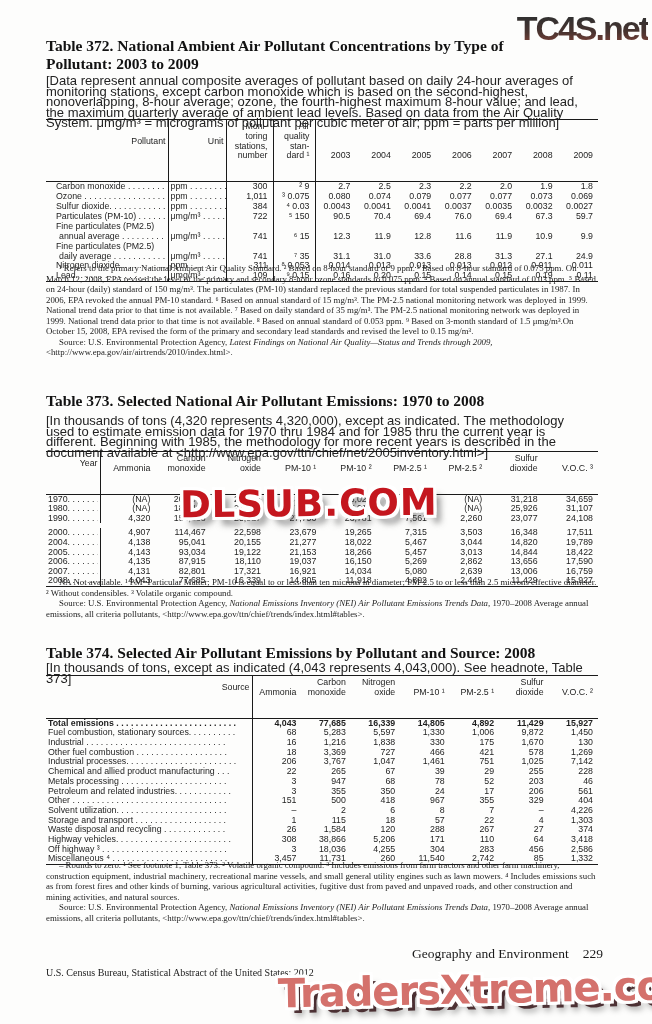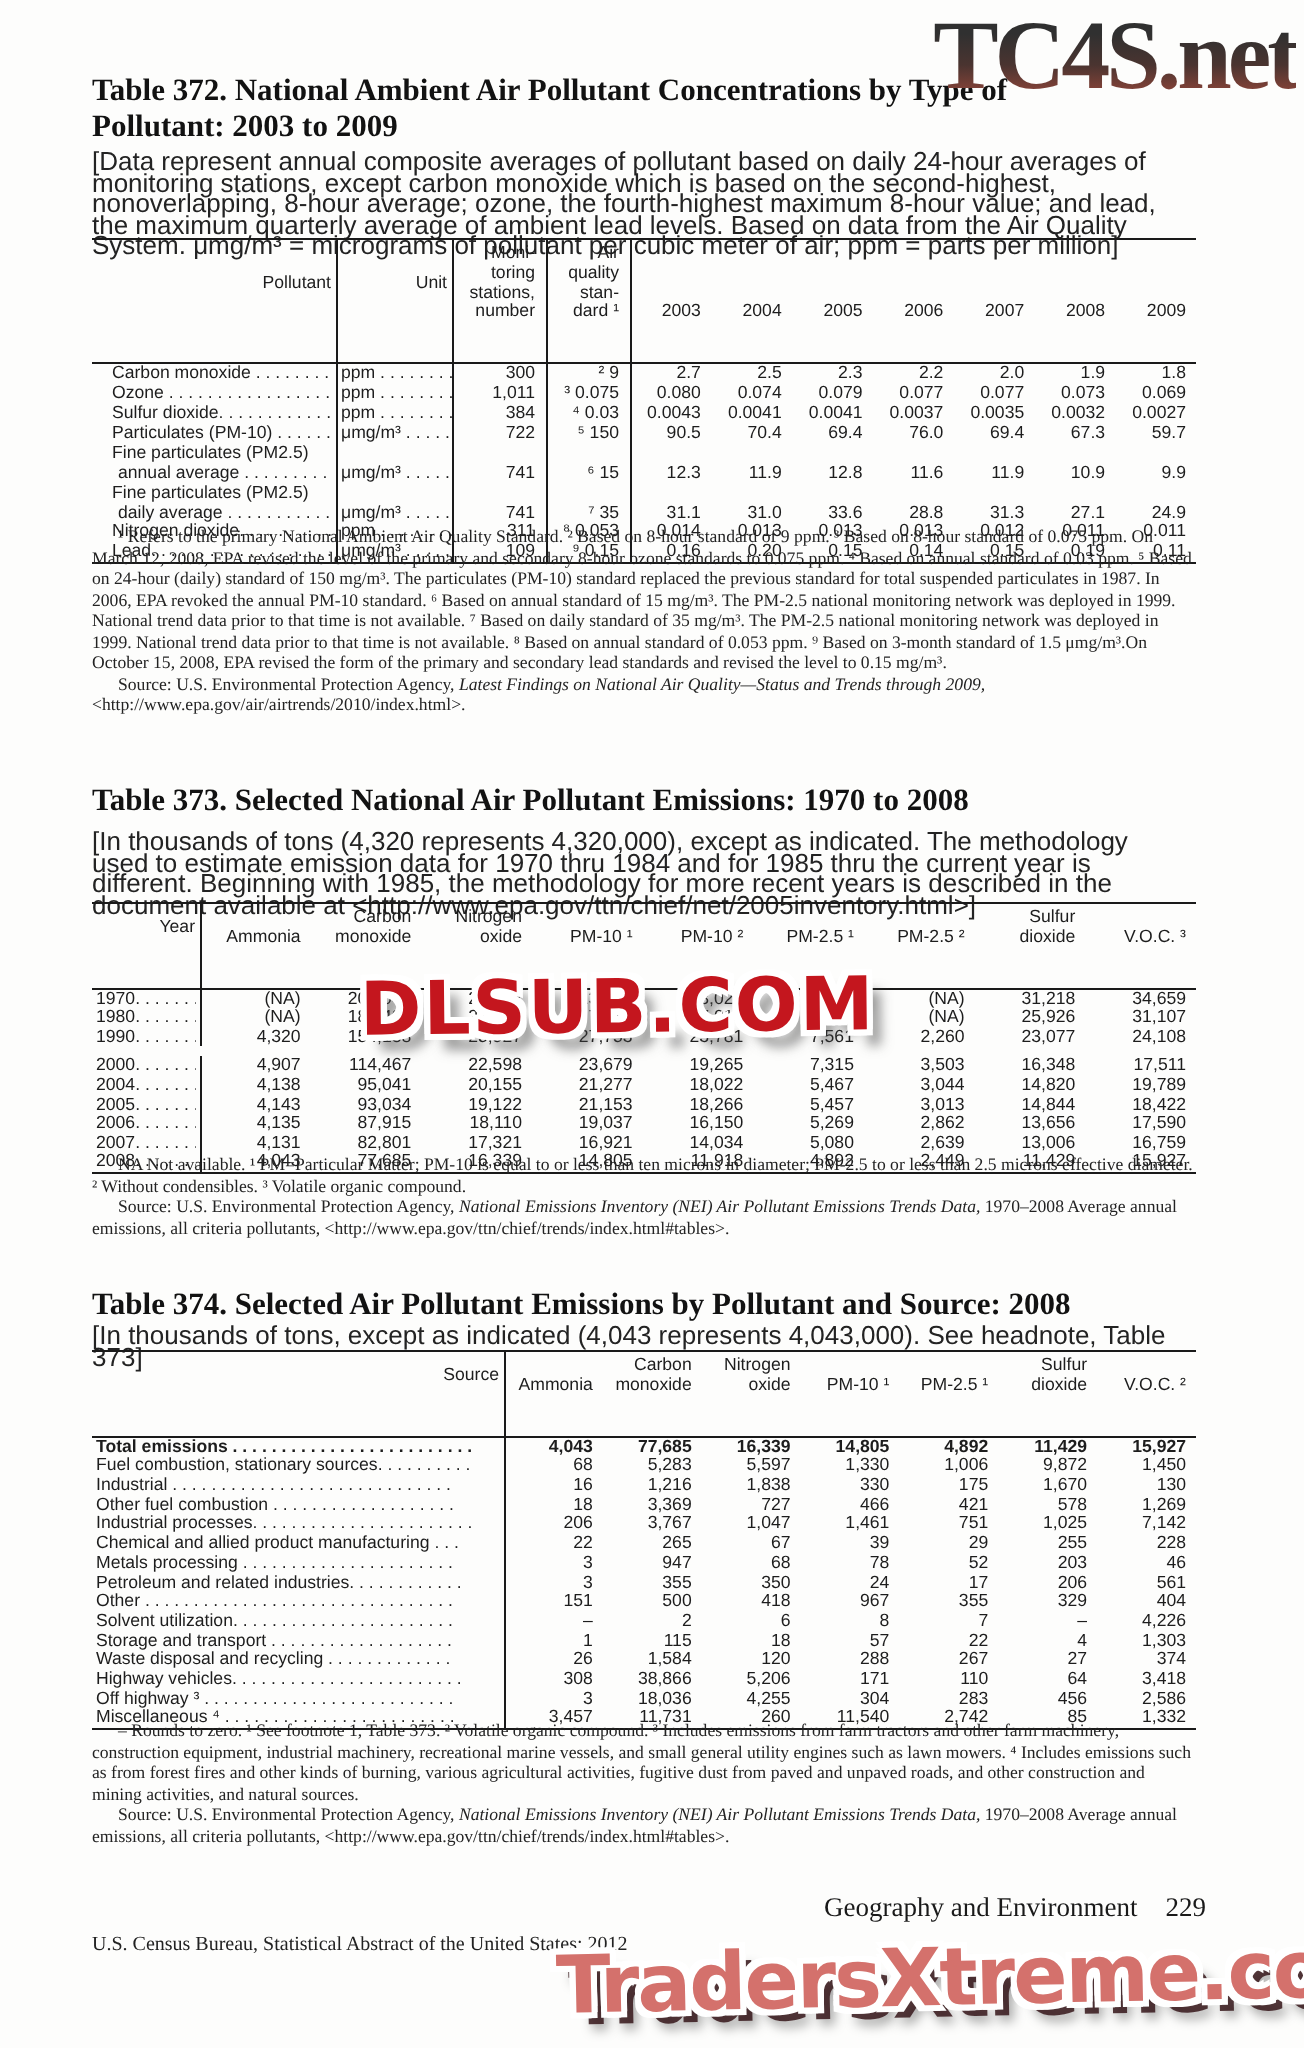--- a/index.html
+++ b/index.html
@@ -38,22 +38,22 @@
   #t374 td.lbl{padding-left:2px;}
   #t374 .i1{padding-left:6px;}
   #t374 .i2{padding-left:13px;}
   tr.bold td{font-weight:bold;}
   
   .geo{font-family:"Liberation Serif","DejaVu Serif",serif;font-size:13.5px;color:#1a1a1a;
        text-align:right;}
   .geo .pg{padding-left:14px;}
   .credit{font-family:"Liberation Serif","DejaVu Serif",serif;font-size:10px;color:#222;}
   
-  .wm-tc4s{top:0px;right:4px;font-family:Liberation Serif, serif;font-weight:bold;
-     font-size:49px;line-height:56px;letter-spacing:-2px;
+  .wm-tc4s{top:0px;right:4px;font-family:Liberation Sans, sans-serif;font-weight:bold;
+     font-size:34px;line-height:56px;letter-spacing:-2px;
      background:linear-gradient(180deg,#303030 30%,#4a3430 58%,#94463a 88%);
      -webkit-background-clip:text;background-clip:text;color:transparent;z-index:5;}
   .wm-dlsub{top:484px;left:180px;font-family:"DejaVu Sans",sans-serif;font-weight:bold;
      font-size:37px;line-height:40px;letter-spacing:1px;color:#c4161e;z-index:6;
      transform:rotate(-0.6deg);
      text-shadow:-3px -3px 0 #fff,3px -3px 0 #fff,-3px 3px 0 #fff,3px 3px 0 #fff,
        -3px 0 0 #fff,3px 0 0 #fff,0 -3px 0 #fff,0 3px 0 #fff,
        7px 8px 6px rgba(70,70,70,.55);}
   .wm-traders{top:968px;left:278px;font-family:"DejaVu Sans",sans-serif;font-weight:bold;
      font-size:40px;line-height:42px;letter-spacing:-1px;color:#d4716c;z-index:6;

